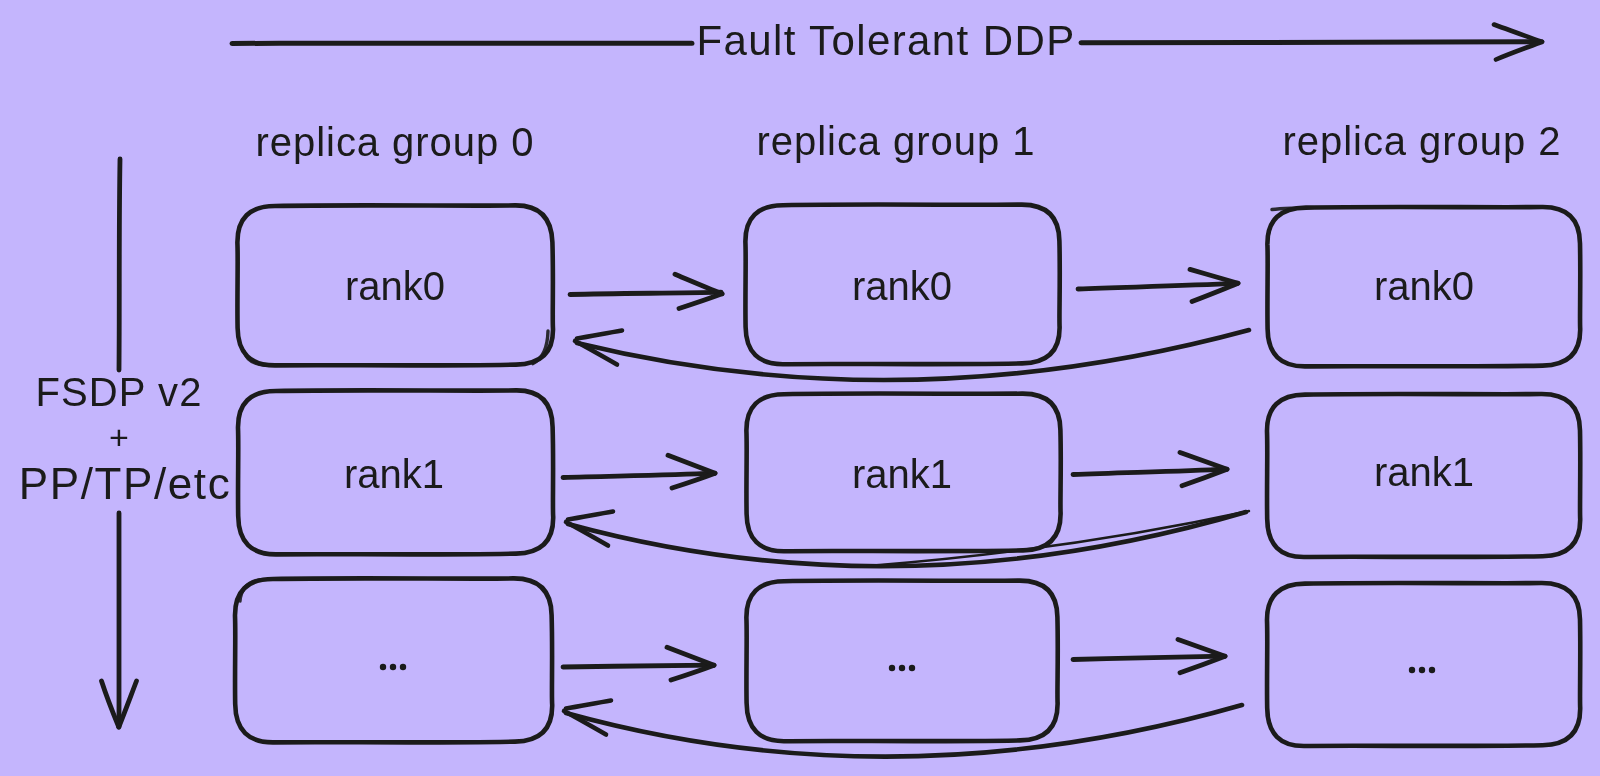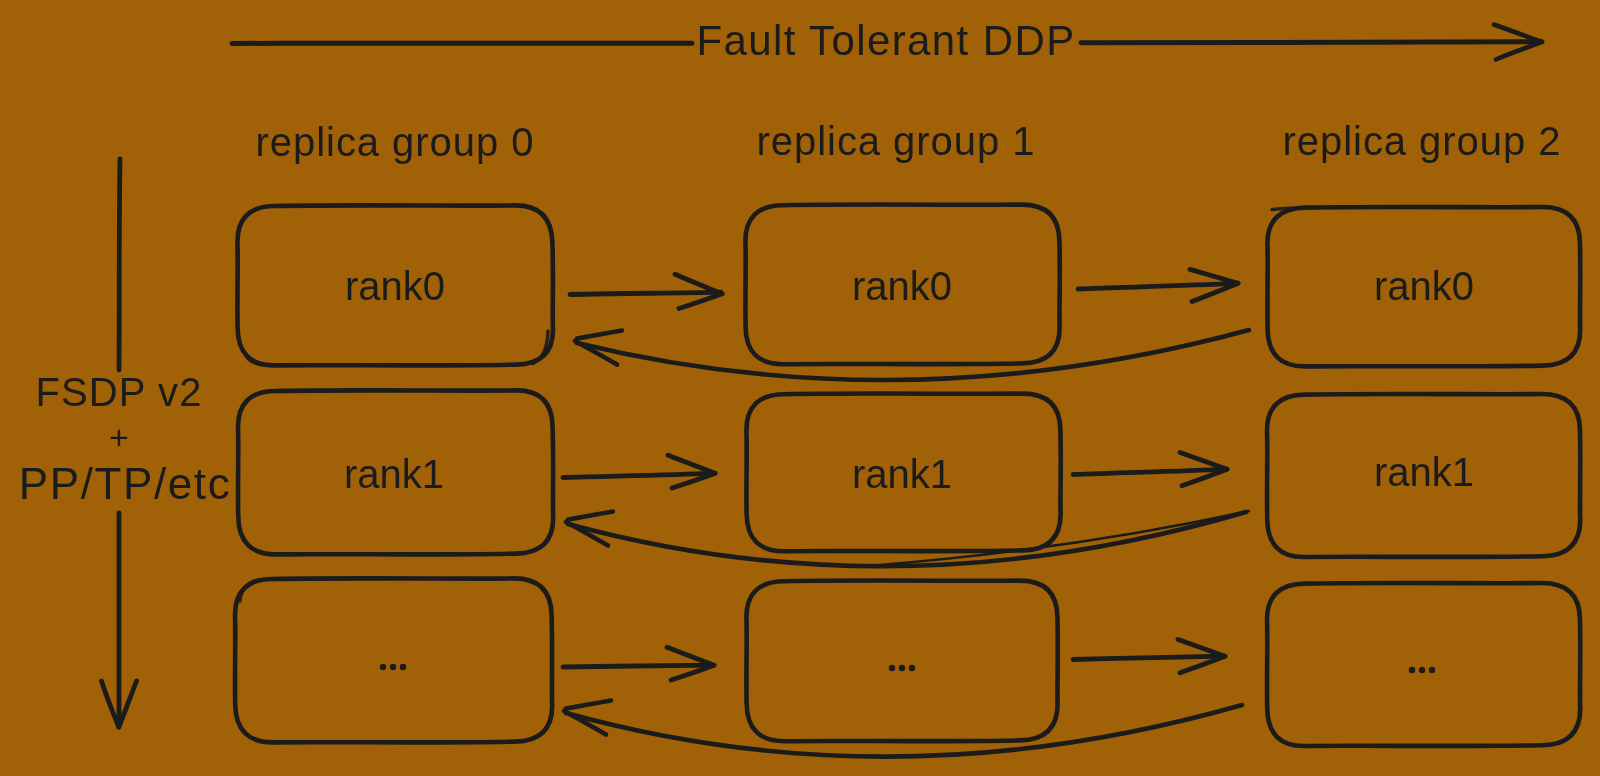--- a/index.html
+++ b/index.html
@@ -1,16 +1,16 @@
 <!DOCTYPE html>
 <html><head>
 <meta charset="utf-8">
 <style>
   html,body{margin:0;padding:0;background:#ffffff;}
-  .wrap{width:1600px;height:776px;position:relative;overflow:hidden;background:#a16207;}
+  .wrap{width:1600px;height:776px;position:relative;overflow:hidden;background:#c4b5fd;}
   svg{display:block;}
   text{font-family:"Liberation Sans", sans-serif; fill:#1b1b1b;}
 </style>
 </head>
 <body>
 <div class="wrap">
 <svg width="1600" height="776" viewBox="0 0 1600 776" fill="none" stroke="#1b1b1b" stroke-linecap="round" stroke-linejoin="round">
 
   <g stroke-width="5">
     <path d="M232,43.5 C 390,42.4 550,43.8 692,43.2"></path>

